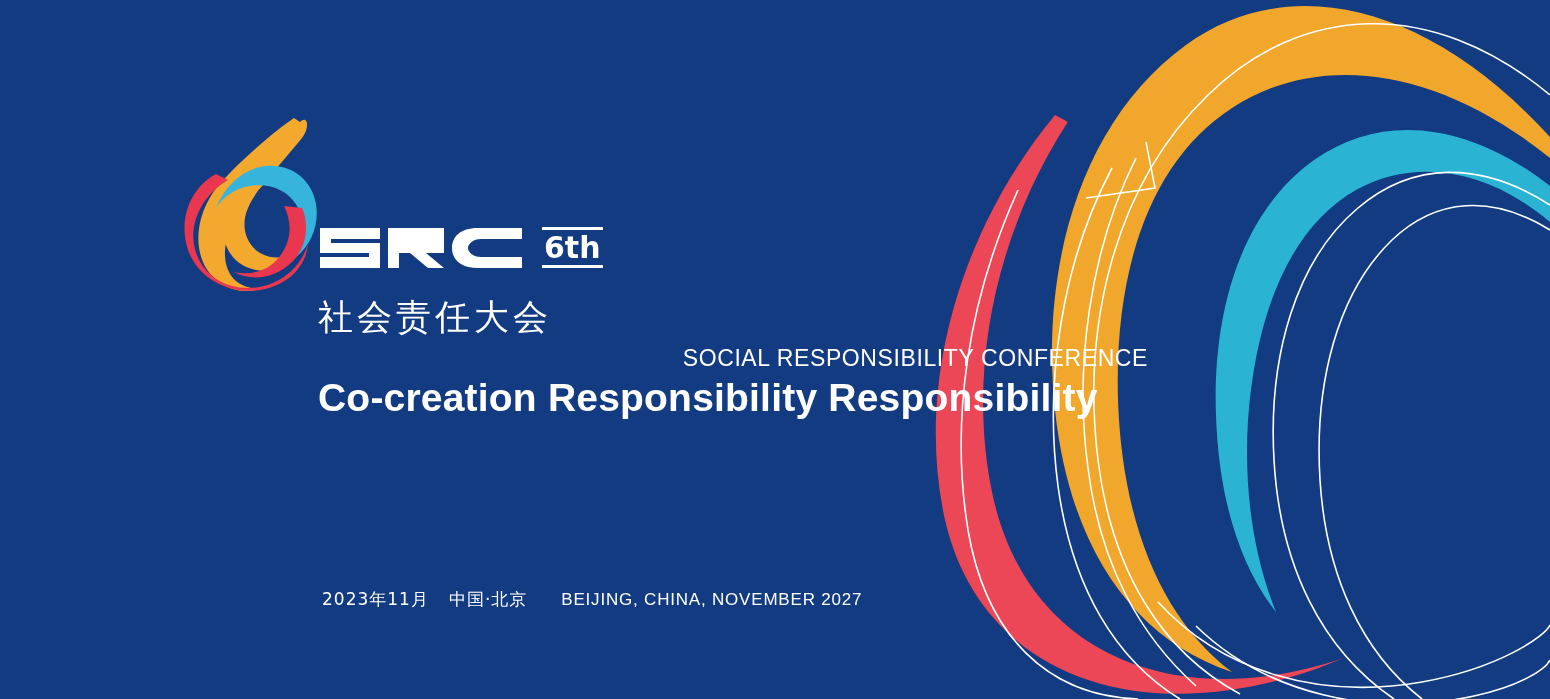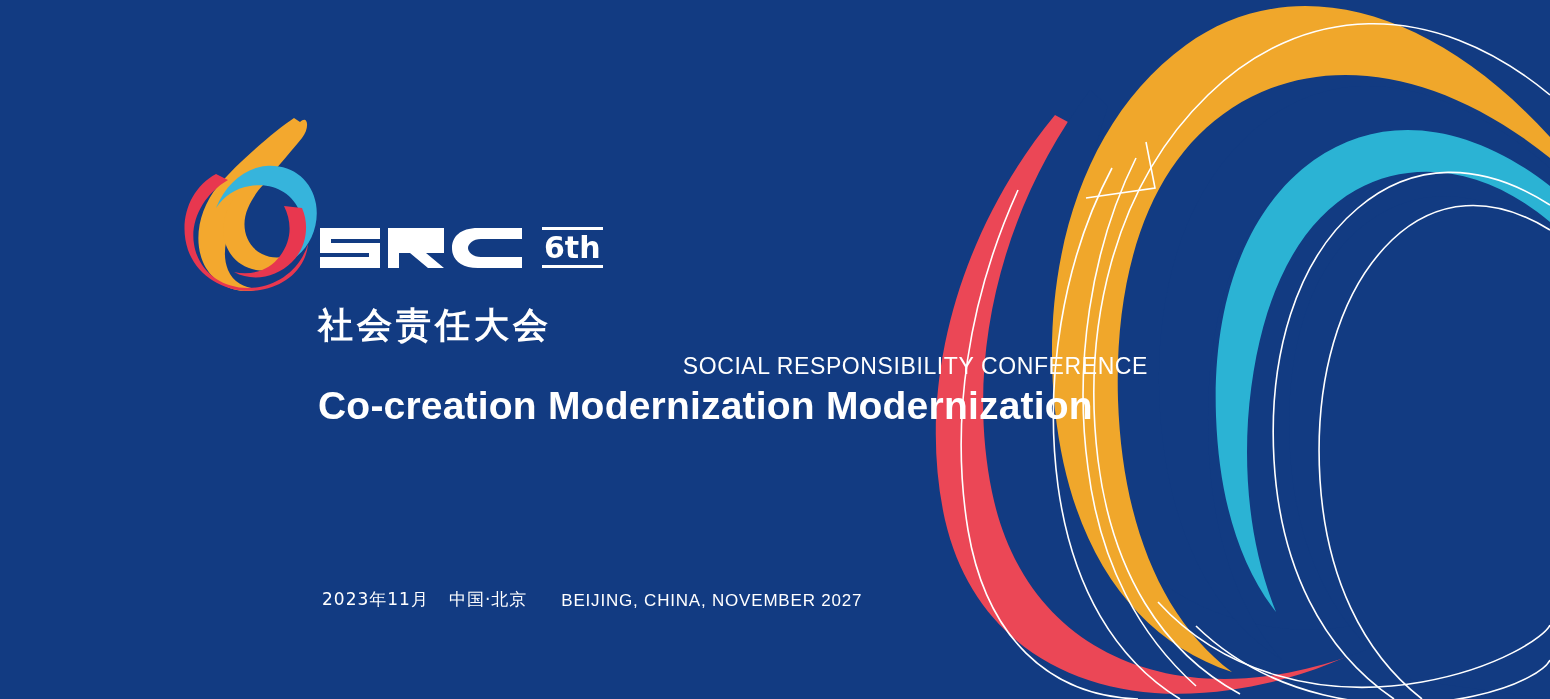--- a/index.html
+++ b/index.html
@@ -82,24 +82,24 @@
     font-size: 54px;
     font-weight: bold;
     letter-spacing: 3px;
     line-height: 1.08;
     white-space: nowrap;
     font-family: "DejaVu Sans", sans-serif;
   }
   #cn-subtitle {
     color: #ffffff;
     font-size: 35px;
-    font-weight: bold;
+    font-weight: normal;
     letter-spacing: 4px;
     line-height: 1.25;
-    margin-top: 16px;
+    margin-top: 8px;
     white-space: nowrap;
     font-family: "DejaVu Sans", sans-serif;
   }
   #en-kicker {
     color: #ffffff;
     font-size: 23px;
     font-weight: normal;
     letter-spacing: 0.6px;
     line-height: 1.2;
     margin-top: 5px;
@@ -114,21 +114,21 @@
     line-height: 1.15;
     margin-top: 4px;
     white-space: nowrap;
   }
 
   #footer-line {
     position: absolute;
     left: 322px;
     top: 588px;
     display: flex;
-    align-items: flex-end;
+    align-items: center;
     color: #ffffff;
     font-size: 17px;
     letter-spacing: 0.8px;
     white-space: nowrap;
   }
   #footer-line .cn {
     font-family: "DejaVu Sans", sans-serif;
     letter-spacing: 1px;
   }
   #footer-line .gap-sm { display: inline-block; width: 20px; }
@@ -272,21 +272,21 @@
         <path fill="#ffffff" d="M70,8 L126,8 L126,33 L108,33 L126,48 L110,48 L92,33 L81,33 L81,48 L70,48 Z M81,19 L115,19 L115,23 L81,23 Z"></path>
 
         <path fill="#ffffff" d="M160,8 L204,8 L204,19 L163,19 C155,19 150,24 150,28 C150,32 155,37 163,37 L204,37 L204,48 L160,48 C142,48 134,39 134,28 C134,17 142,8 160,8 Z"></path>
       </svg>
       <span id="sixth-badge">6th</span>
     </div>
 
     <div id="title-block">
       <div id="cn-subtitle">社会责任大会</div>
       <div id="en-kicker">SOCIAL RESPONSIBILITY CONFERENCE</div>
-      <div id="en-title">Co-creation  Modernization  Modernization</div>
+      <div id="en-title">Co-creation  Responsibility  Responsibility</div>
     </div>
   </div>
 
   <div id="footer-line">
     <span class="cn">2023年11月</span>
     <span class="gap-sm"></span>
     <span class="cn">中国·北京</span>
     <span class="gap-lg"></span>
     <span>BEIJING, CHINA, NOVEMBER  2027</span>
   </div>

